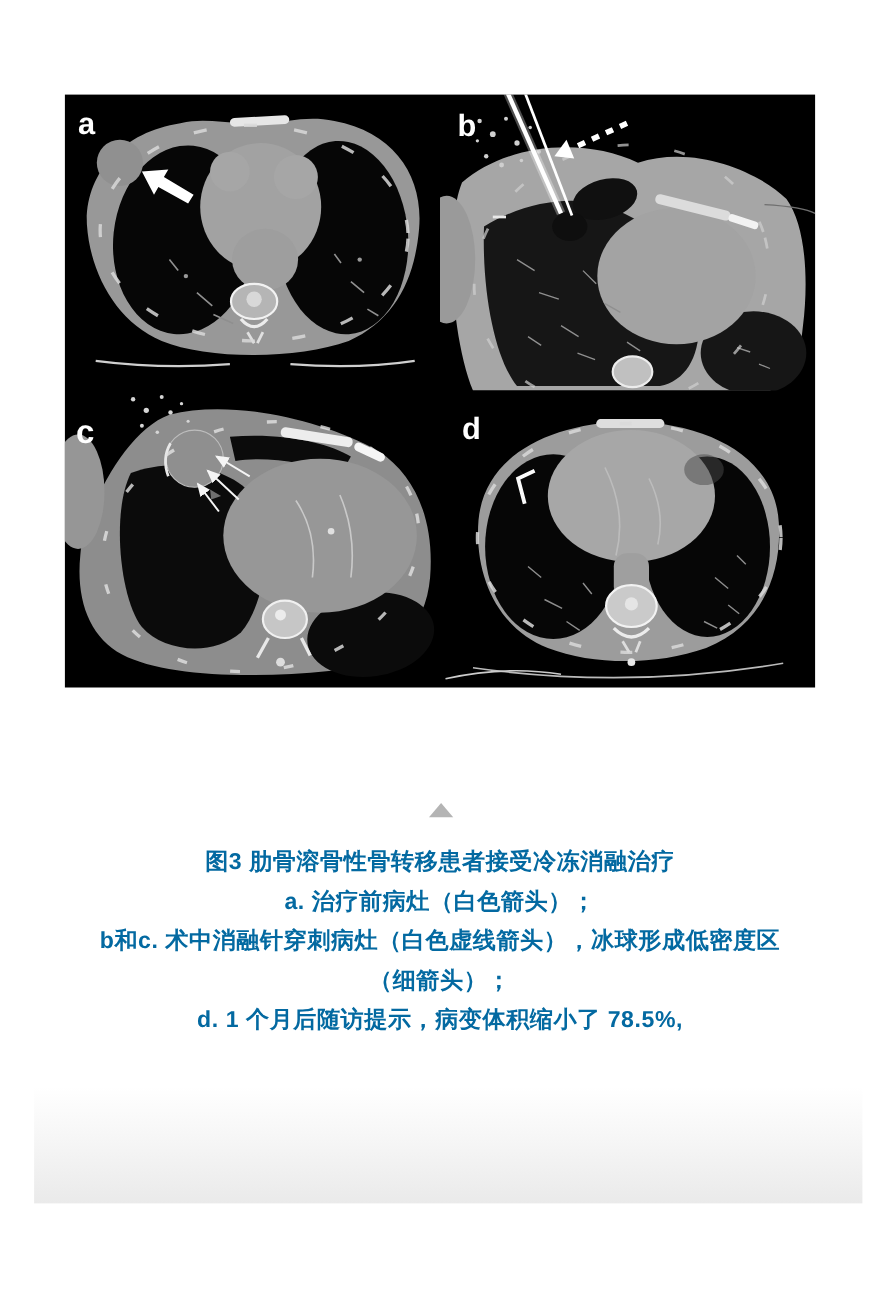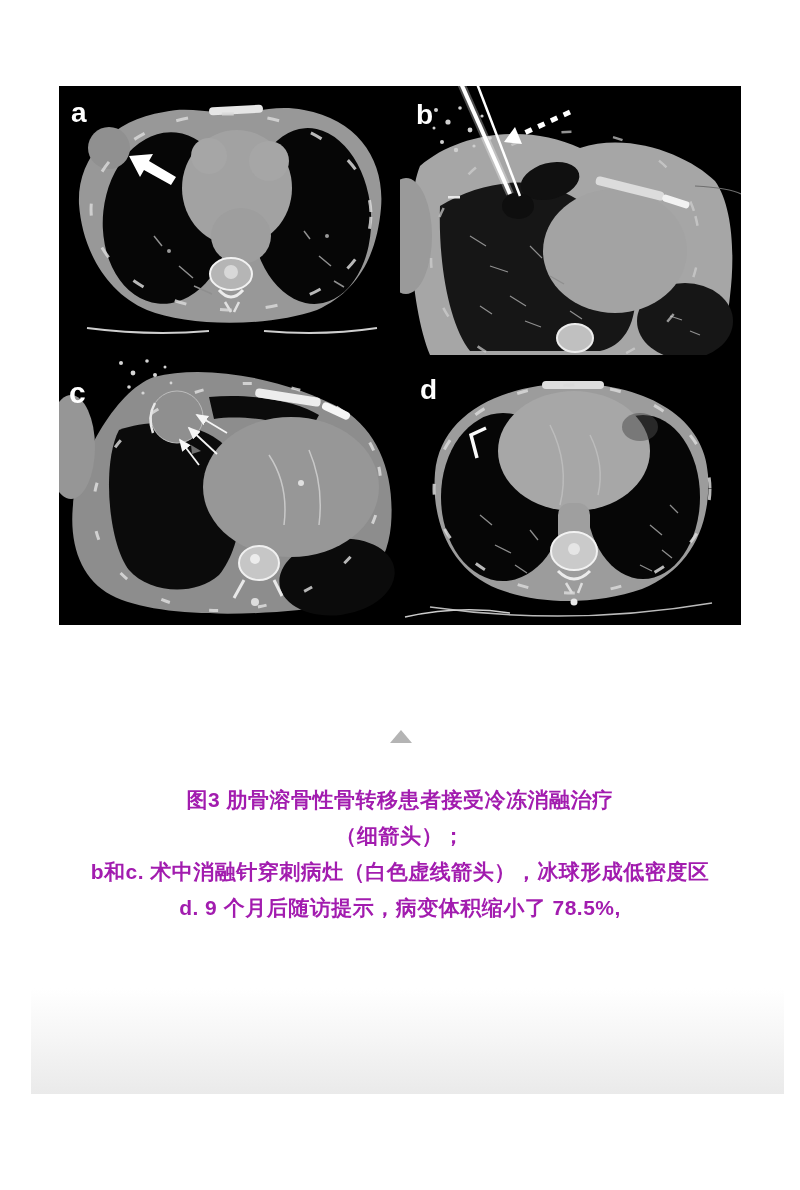--- a/index.html
+++ b/index.html
@@ -26,27 +26,27 @@
     fill:#ffffff;
   }
   .caption-pointer{
     position:absolute;left:390px;top:730px;
     width:0;height:0;
     border-left:11px solid transparent;
     border-right:11px solid transparent;
     border-bottom:13px solid #b4b4b4;
   }
   .caption{
-    position:absolute;left:0;top:782px;
+    position:absolute;left:0;top:766px;
     width:800px;
     text-align:center;
     font-size:21px;
     line-height:36px;
     font-weight:bold;
-    color:#a21caf;
+    color:#0369a1;
     letter-spacing:0.5px;
   }
   .bottom-fade{
     position:absolute;left:31px;top:988px;
     width:753px;height:106px;
     background:linear-gradient(180deg,#ffffff 0%,#f6f6f6 45%,#eaeaea 100%);
   }
 </style>
 </head>
 <body>
@@ -202,20 +202,21 @@
       <path d="M5,262 Q60,250 110,258" stroke="#cccccc" stroke-width="1.5" fill="none"></path>
       <polyline points="86,73 71,80 77,103" stroke="#fafafa" stroke-width="3.5" fill="none"></polyline>
       <text class="panel-label" x="20" y="44" font-size="28">d</text>
     </svg>
   </div>
 
   <div class="caption-pointer"></div>
 
   <div class="caption">
     <div>图3 肋骨溶骨性骨转移患者接受冷冻消融治疗</div>
+    <div>a. 治疗前病灶（白色箭头）；</div>
+    <div>b和c. 术中消融针穿刺病灶（白色虚线箭头），冰球形成低密度区</div>
     <div>（细箭头）；</div>
-    <div>b和c. 术中消融针穿刺病灶（白色虚线箭头），冰球形成低密度区</div>
-    <div>d. 9 个月后随访提示，病变体积缩小了 78.5%,</div>
+    <div>d. 1 个月后随访提示，病变体积缩小了 78.5%,</div>
   </div>
 
   <div class="bottom-fade"></div>
 
 </div>
 
 </body></html>

